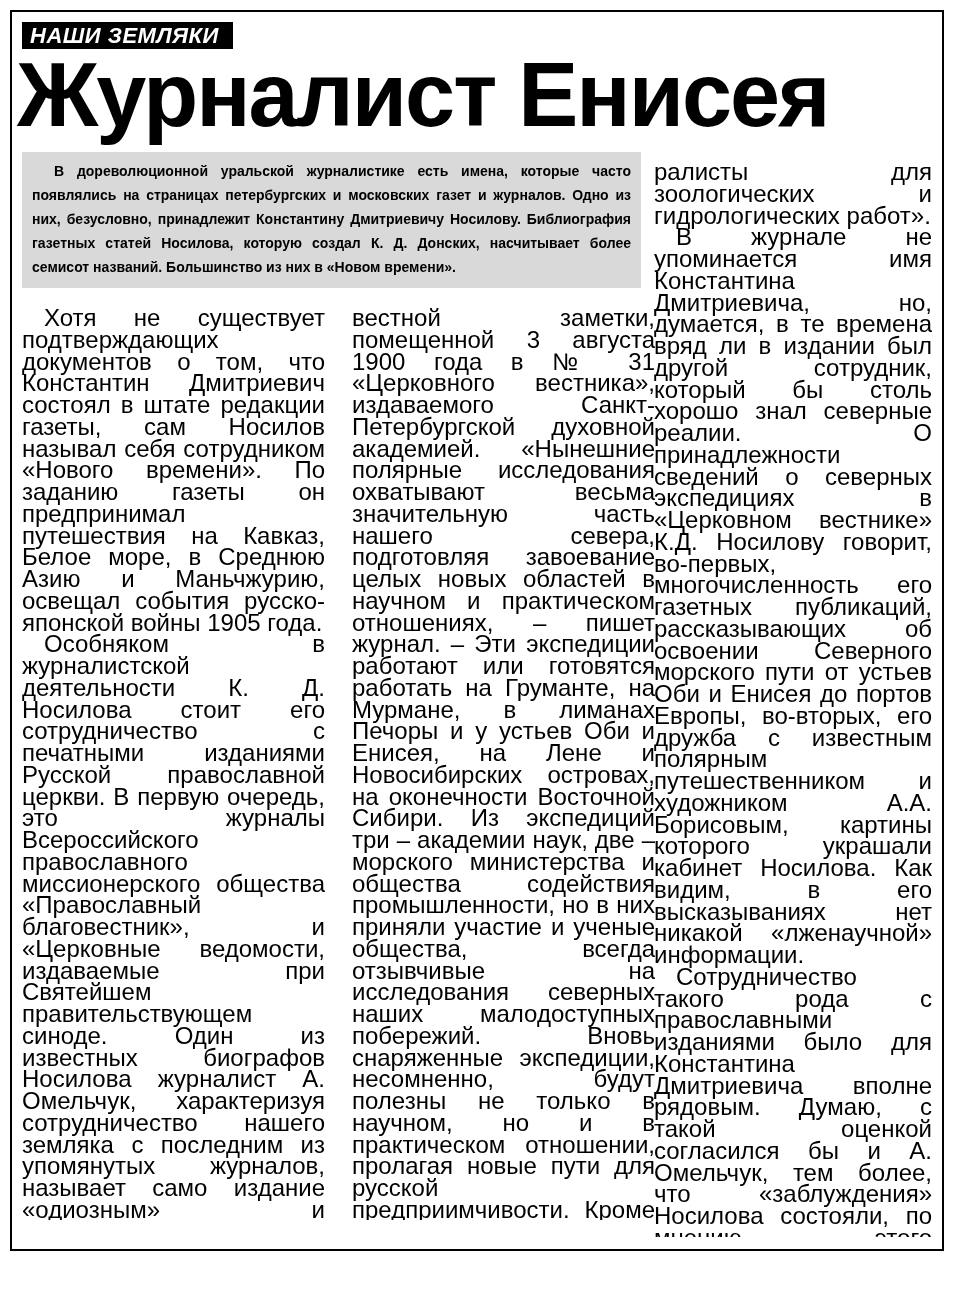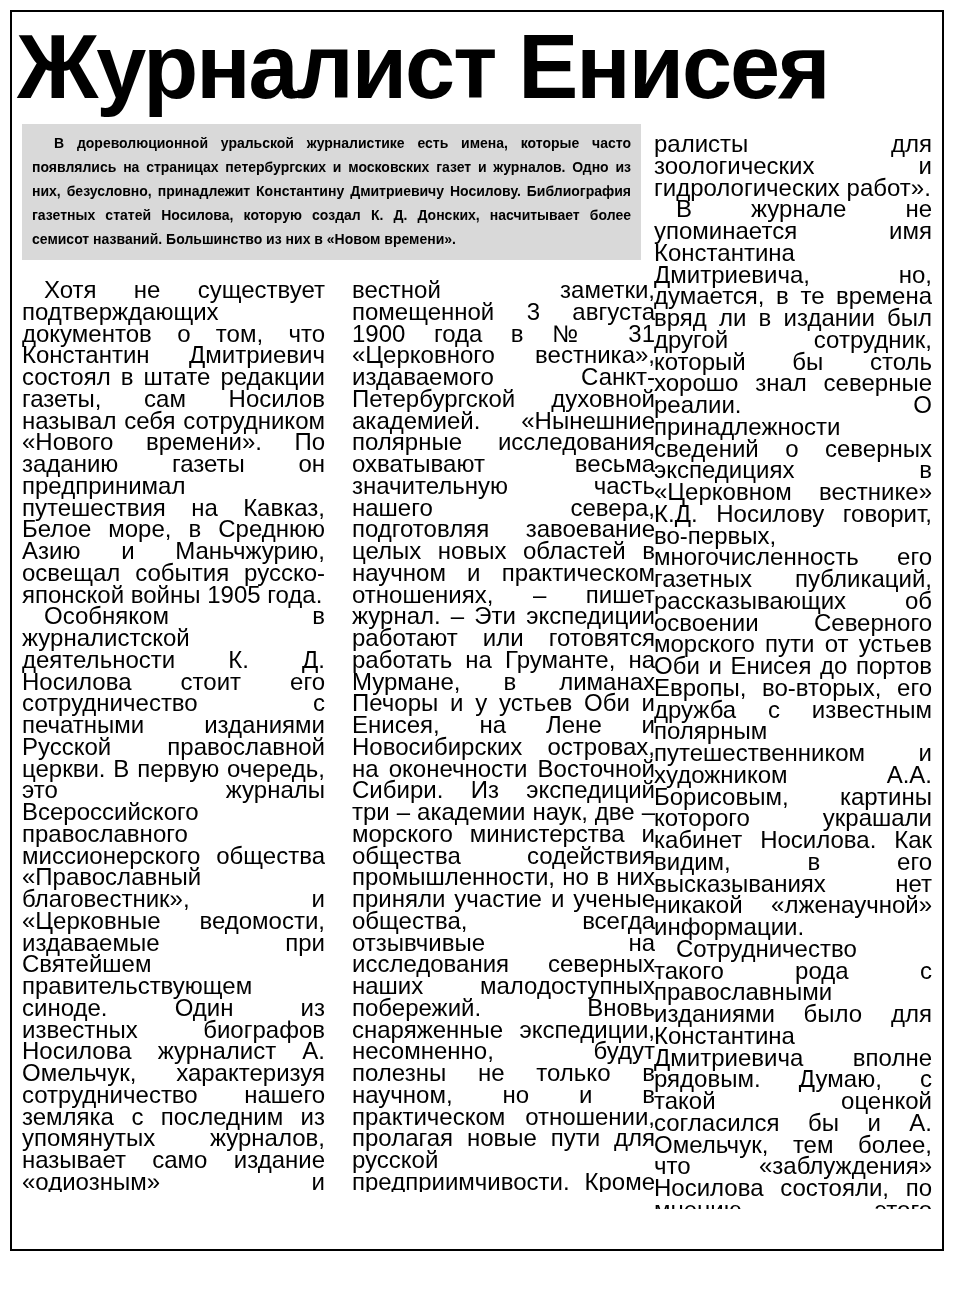--- a/index.html
+++ b/index.html
@@ -67,20 +67,21 @@
     padding-top: 9px;
     box-sizing: border-box;
   }
   .body-col p { margin: 0; text-indent: 22px; }
   .body-col p.no-indent { text-indent: 0; }
 </style>
 </head>
 <body>
 
 <div class="frame">
+  <div class="tag">НАШИ ЗЕМЛЯКИ</div>
 
   <h1 class="title">Журналист Енисея</h1>
 
   <div class="content-row">
     <div class="left-part">
       <div class="lede">
         <p>В дореволюционной уральской журналистике есть имена, которые часто появлялись на страницах петербургских и московских газет и журналов. Одно из них, безусловно, принадлежит Константину Дмитриевичу Носилову. Библиография газетных статей Носилова, которую создал К. Д. Донских, насчитывает более семисот названий. Большинство из них в «Новом времени».</p>
       </div>
       <div class="two-cols">
         <div class="body-col">

